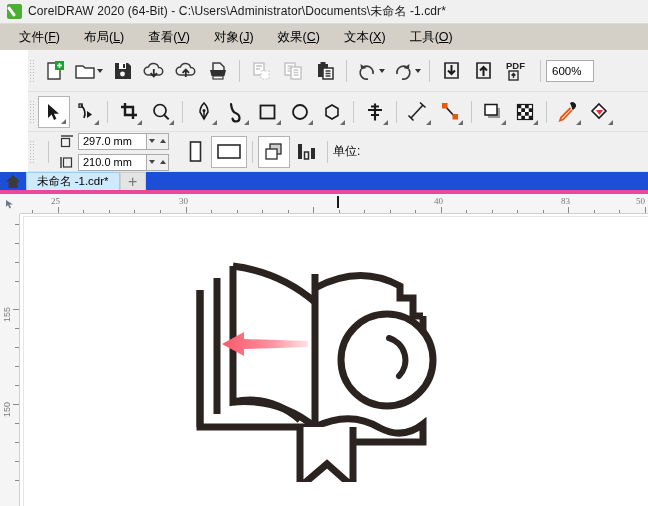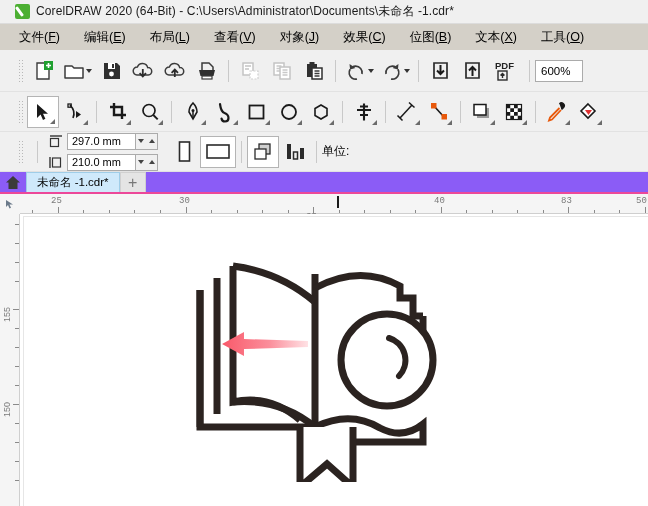--- a/index.html
+++ b/index.html
@@ -10,21 +10,21 @@
     font-family: "Liberation Sans", "DejaVu Sans", sans-serif;
     background: #ffffff;
   }
   #app { width: 648px; height: 506px; position: relative; display: flex; flex-direction: column; }
 
   
   .titlebar {
     height: 24px; flex: 0 0 24px;
     background: #f0f0f0;
     display: flex; align-items: center;
-    padding-left: 15px;
+    padding-left: 7px;
     border-bottom: 1px solid #dcdcdc;
   }
   .app-icon {
     width: 15px; height: 15px; margin-right: 6px;
     position: relative; flex: 0 0 15px;
   }
   .app-icon .sq {
     position: absolute; inset: 0;
     background: #4caf32; border-radius: 2px;
   }
@@ -51,22 +51,23 @@
     padding: 3px 9px; margin-right: 6px;
     white-space: nowrap; cursor: default;
   }
   .menu-item .mn { text-decoration: underline; }
 
   
   .toolbar {
     background: #f0f0f0;
     display: flex; align-items: center;
     border-bottom: 1px solid #e2e2e2;
-    padding-left: 17px;
+    padding-left: 0;
     position: relative;
+    margin-left: 28px;
   }
   .gripper {
     width: 7px; height: 26px; flex: 0 0 7px;
     margin-right: 3px;
     background-image: radial-gradient(#b8b8b8 1px, transparent 1px);
     background-size: 3px 3px;
     background-position: 1px 1px;
   }
   .tb1 { height: 42px; flex: 0 0 42px; }
   .tb2 { height: 40px; flex: 0 0 40px; }
@@ -130,23 +131,23 @@
     border-left: none; background: #f0f0f0;
   }
   .tri-d { width:0;height:0;border-left:3.5px solid transparent;border-right:3.5px solid transparent;border-top:4px solid #444; }
   .tri-u { width:0;height:0;border-left:3.5px solid transparent;border-right:3.5px solid transparent;border-bottom:4px solid #444; }
 
   .label-txt { font-size: 12px; color: #000; margin-right: 6px; white-space: nowrap; }
 
   
   .tabstrip {
     height: 22px; flex: 0 0 22px;
-    background: #8b5cf6;
+    background: #1d4ed8;
     display: flex; align-items: stretch;
-    border-bottom: 2px solid #ec4899;
+    border-bottom: 4px solid #ec4899;
   }
   .home-btn { width: 26px; display:flex; align-items:center; justify-content:center; }
   .doc-tab {
     background: #cfe9fb; border: 1px solid #9fcde8; border-bottom: none;
     display: flex; align-items: center; padding: 0 10px;
     font-size: 11.5px; color: #000; white-space: nowrap;
   }
   .add-tab {
     width: 26px; display: flex; align-items: center; justify-content: center;
     font-size: 16px; color: #777; background: #e4e4e4; border: 1px solid #d0d0d0;
@@ -164,21 +165,21 @@
     background: #f5f5f5; border-right: 1px solid #cfcfcf;
   }
   .ruler-corner {
     position: absolute; left: 0; top: 0; width: 20px; height: 20px;
     background: #f5f5f5; z-index: 4;
     display: flex; align-items: center; justify-content: center;
   }
   .rtick { position: absolute; background: #8a8a8a; }
   .rlabel {
     position: absolute; font-size: 9px; color: #7a7a7a;
-    font-family: Liberation Mono, monospace;
+    font-family: Liberation Serif, serif;
   }
   .vlabel {
     position: absolute; font-size: 9px; color: #7a7a7a;
     transform: rotate(-90deg); transform-origin: left top;
     white-space: nowrap;
   }
   .canvas {
     position: absolute; left: 20px; top: 20px; right: 0; bottom: 0;
     background: #ffffff; overflow: hidden;
   }
@@ -200,26 +201,24 @@
   <div class="titlebar">
     <div class="app-icon">
       <div class="sq"></div>
         <div class="slash"></div>
     </div>
     <div class="title-text">CorelDRAW 2020 (64-Bit) - C:\Users\Administrator\Documents\未命名 -1.cdr*</div>
   </div>
 
   <div class="menubar">
     <div class="menu-item"><span>文件</span>(<span class="mn">F</span>)</div>
-    <div class="menu-item"><span>编辑</span>(<span class="mn">E</span>)</div>
     <div class="menu-item"><span>布局</span>(<span class="mn">L</span>)</div>
     <div class="menu-item"><span>查看</span>(<span class="mn">V</span>)</div>
     <div class="menu-item"><span>对象</span>(<span class="mn">J</span>)</div>
     <div class="menu-item"><span>效果</span>(<span class="mn">C</span>)</div>
-    <div class="menu-item"><span>位图</span>(<span class="mn">B</span>)</div>
     <div class="menu-item"><span>文本</span>(<span class="mn">X</span>)</div>
     <div class="menu-item"><span>工具</span>(<span class="mn">O</span>)</div>
   </div>
 
   <div class="toolbar tb1">
     <div class="gripper"></div>
 
     <div class="tbtn">
       <svg width="22" height="22" viewBox="0 0 22 22">
         <path d="M5 3 h8 l4 4 v12 h-12 z" fill="#fff" stroke="#3b3b3b" stroke-width="1.4"></path>

